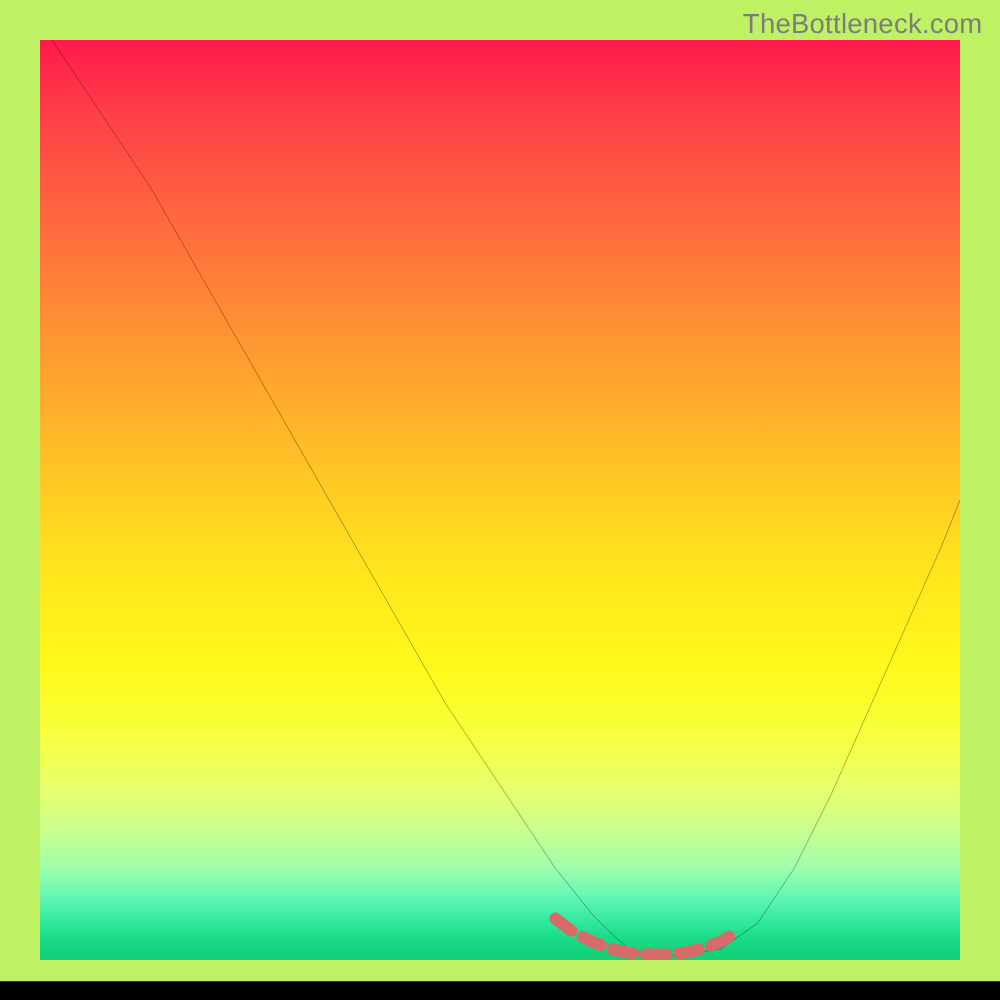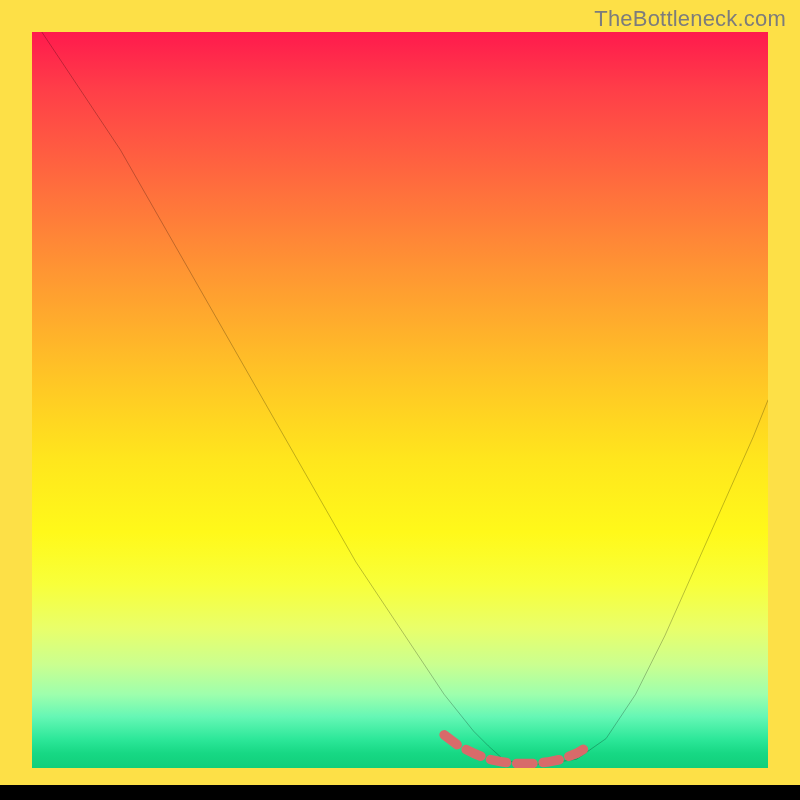--- a/index.html
+++ b/index.html
@@ -8,21 +8,21 @@
     width: 800px;
     height: 800px;
     background: #000;
     overflow: hidden;
     font-family: Arial, Helvetica, sans-serif;
   }
   .stage {
     position: relative;
     width: 800px;
     height: 785px;
-    background: #fde047;
+    background: #bef264;
   }
   .plot {
     position: absolute;
     left: 32px;
     top: 32px;
     width: 736px;
     height: 736px;
     overflow: hidden;
   }
   .gradient {

